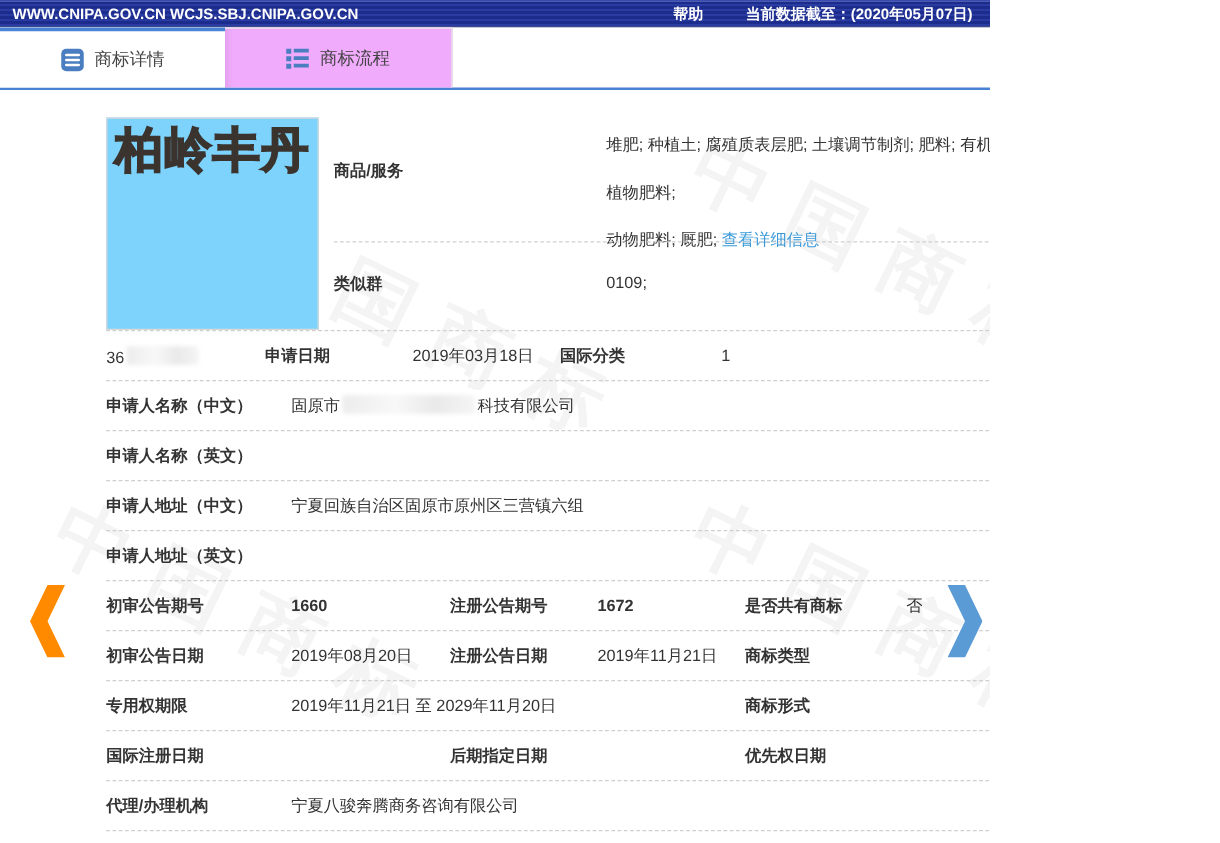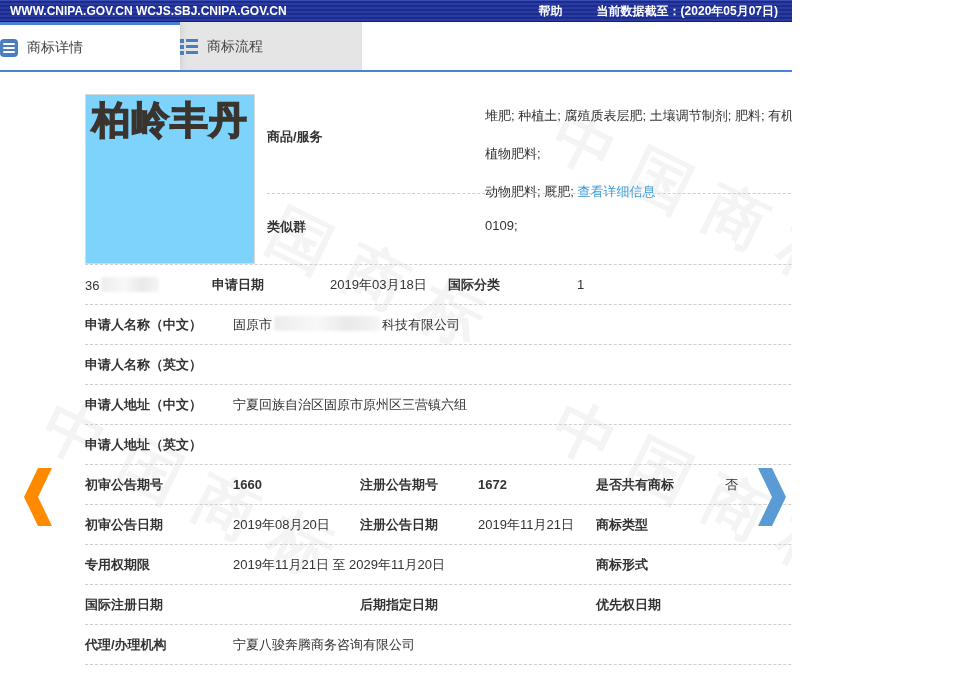--- a/index.html
+++ b/index.html
@@ -12,24 +12,24 @@
   .topbar { height:22px; display:flex; align-items:center; justify-content:space-between;
     padding:0 14px 0 10px; color:#fff; font-size:12px; font-weight:bold;
     background:repeating-linear-gradient(180deg,#1c2c8c 0px,#1c2c8c 2px,#2a3ca2 2px,#2a3ca2 4px);
     border-top:1px solid #3a4cb4; border-bottom:1px solid #101f6e; }
   .topbar-right { display:flex; align-items:center; gap:34px; }
   .topbar a { color:#fff; text-decoration:none; cursor:pointer; }
 
   
   .tabs { height:50px; display:flex; align-items:stretch; background:#fff;
     border-bottom:2px solid #4a82d4; }
-  .tab { display:flex; align-items:center; justify-content:flex-start; gap:9px;
+  .tab { display:flex; align-items:center; justify-content:center; gap:9px;
     font-size:14px; color:#444; cursor:pointer; }
   .tab-active { width:180px; border-top:3px solid #4a82d4; background:#fff; }
-  .tab-inactive { width:182px; background:#e5e5e5; border-right:1px solid #e2e2e2;
+  .tab-inactive { width:182px; background:#f0abfc; border-right:1px solid #e2e2e2;
     border-top:1px solid #e8e8e8; box-shadow:inset 6px 0 8px -6px rgba(0,0,0,.12); }
 
   .icon-detail { width:18px; height:18px; background:#4a7ec0; border-radius:4px;
     display:inline-flex; flex-direction:column; justify-content:center; gap:2px; padding:0 3px; }
   .icon-detail i { display:block; height:2px; background:#fff; border-radius:1px; }
   .icon-flow { width:18px; height:18px; display:inline-flex; flex-direction:column;
     justify-content:center; gap:2px; }
   .icon-flow .r { display:flex; gap:2px; align-items:center; }
   .icon-flow .sq { width:4px; height:4px; background:#4a7ec0; }
   .icon-flow .ln { height:3px; flex:1; background:#4a7ec0; }

